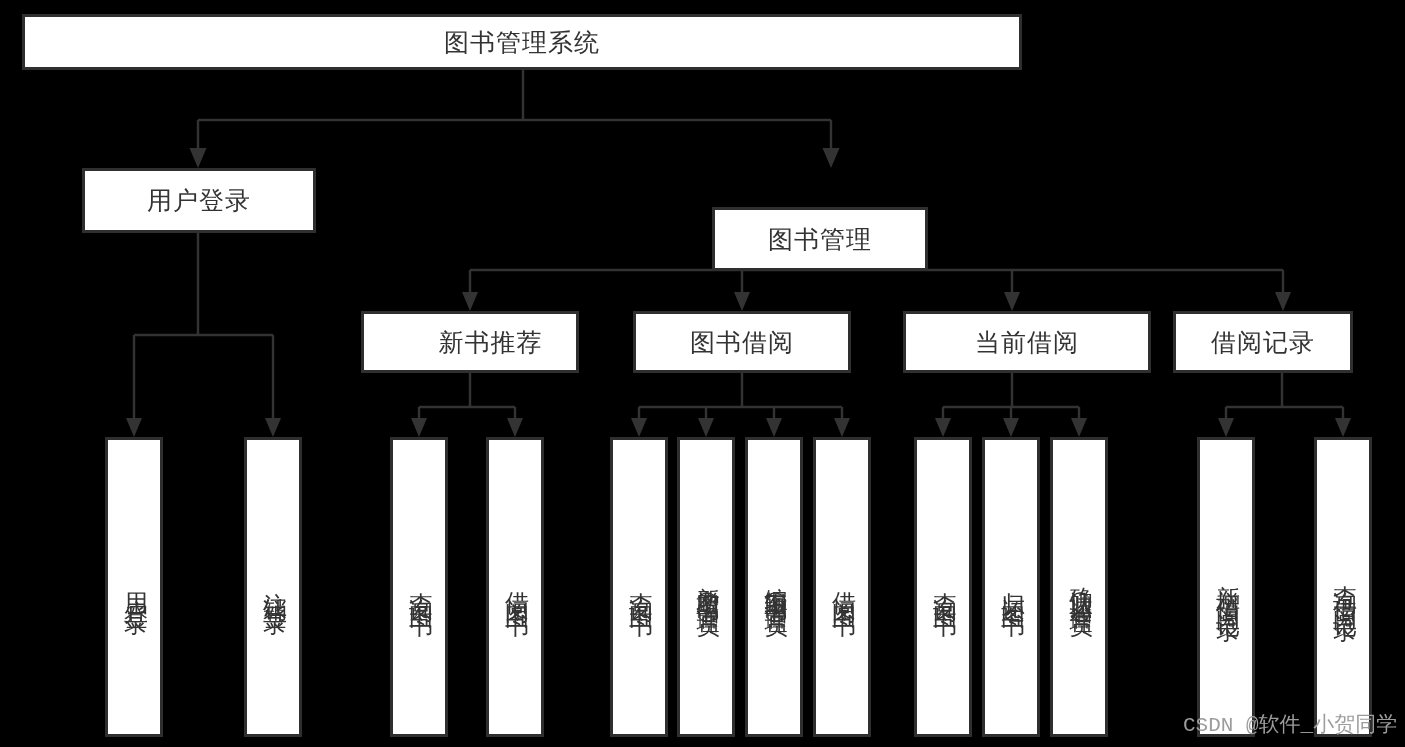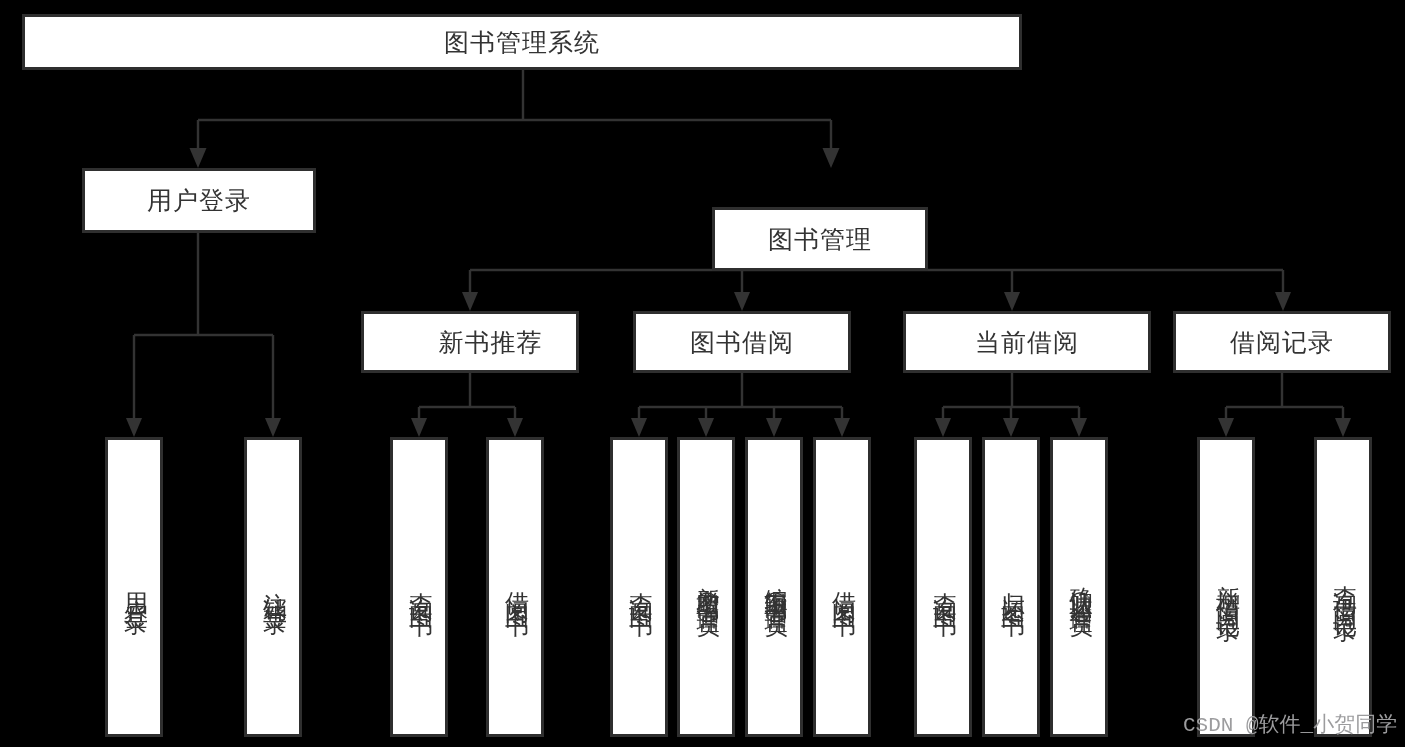--- a/index.html
+++ b/index.html
@@ -114,21 +114,21 @@
 
   <div class="box" style="left:361px;top:311px;width:218px;height:62px;padding-left:41px;">
     <span class="lbl">新书推荐</span>
   </div>
   <div class="box" style="left:633px;top:311px;width:218px;height:62px;justify-content:center;">
     <span class="lbl">图书借阅</span>
   </div>
   <div class="box" style="left:903px;top:311px;width:248px;height:62px;">
     <span class="lbl">当前借阅</span>
   </div>
-  <div class="box" style="left:1173px;top:311px;width:218px;height:62px;">
+  <div class="box" style="left:1173px;top:311px;width:180px;height:62px;">
     <span class="lbl">借阅记录</span>
   </div>
 
   <div class="box leaf" style="left:105px;">
     <span class="vlbl">用户登录</span>
   </div>
   <div class="box leaf" style="left:244px;">
     <span class="vlbl">注销登录</span>
   </div>
   <div class="box leaf" style="left:390px;">

